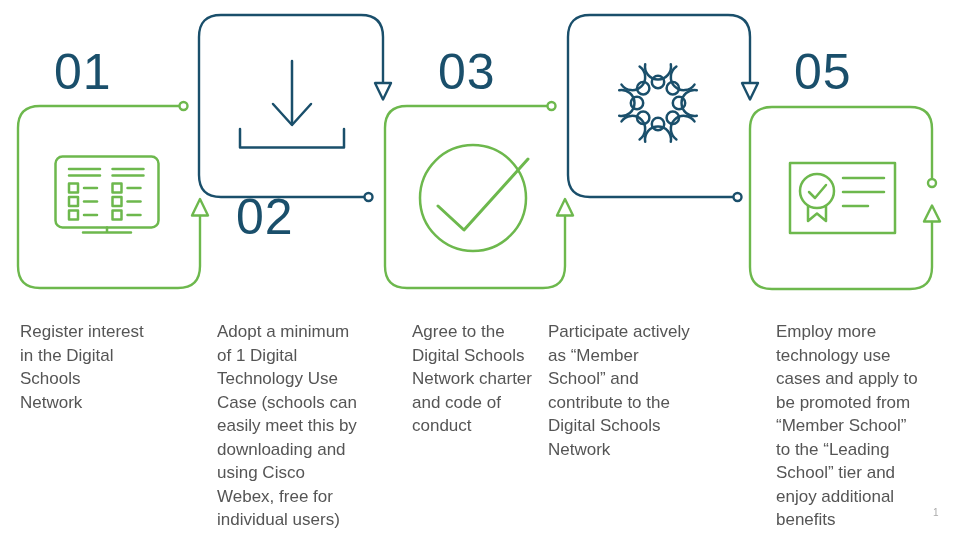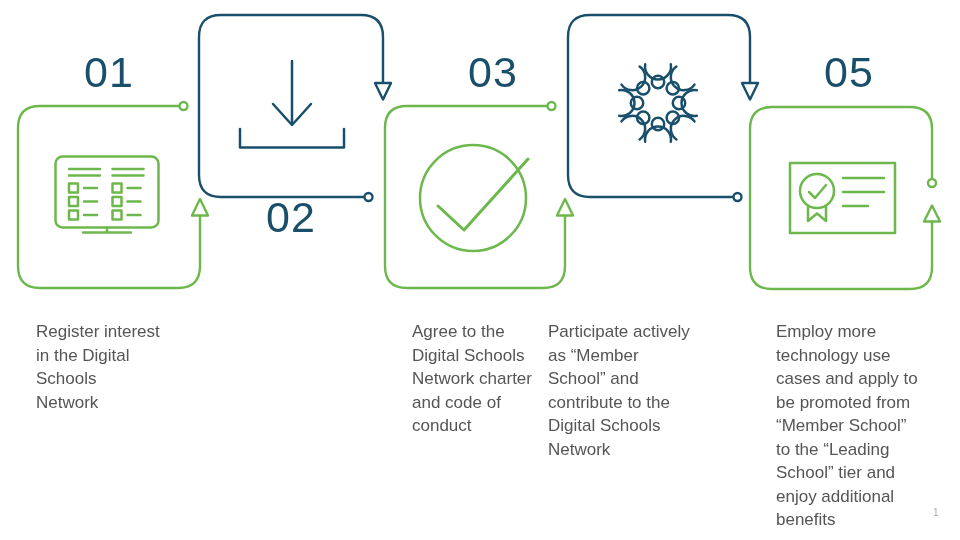--- a/index.html
+++ b/index.html
@@ -5,21 +5,21 @@
   :root{ --green:#6db84d; --navy:#1a4f6b; --text:#555555; --muted:#ababab; }
   html,body{margin:0;padding:0;background:#ffffff;}
   .canvas{position:relative;width:960px;height:540px;background:#fff;overflow:hidden;
           font-family:"Liberation Sans",sans-serif;}
   .diagram-svg{position:absolute;left:0;top:0;}
   .stroke-green{stroke:var(--green);}
   .stroke-navy{stroke:var(--navy);}
   .outline{fill:none;stroke-width:2.4;stroke-linecap:round;stroke-linejoin:round;}
   .icon{fill:none;stroke-width:2.5;stroke-linecap:round;stroke-linejoin:round;}
   .ring{fill:#ffffff;stroke-width:2.4;}
-  .step-num{position:absolute;width:110px;text-align:center;font-size:43px;line-height:44px;
+  .step-num{position:absolute;width:110px;font-size:50px;line-height:44px;
             color:var(--navy);letter-spacing:1px;}
   .step-desc{position:absolute;top:320px;font-size:17px;line-height:23.5px;color:var(--text);
              white-space:pre-line;}
   .page-num{position:absolute;left:933px;top:507px;font-size:10px;color:var(--muted);}
 </style>
 </head>
 <body>
 
 <div class="canvas">
 
@@ -110,24 +110,33 @@
       <path d="M 809 192 L 815 198 L 826 185"></path>
       <path d="M 843 178 H 884 M 843 192 H 884 M 843 206 H 868"></path>
     </g>
   </svg>
 
   <div class="step-num" style="left:54px;top:50px">01</div>
   <div class="step-num" style="left:236px;top:195px">02</div>
   <div class="step-num" style="left:438px;top:50px">03</div>
   <div class="step-num" style="left:794px;top:50px">05</div>
 
-  <div class="step-desc" style="left:36px">Register interest
+  <div class="step-desc" style="left:20px">Register interest
 in the Digital
 Schools
 Network</div>
+  <div class="step-desc" style="left:217px">Adopt a minimum
+of 1 Digital
+Technology Use
+Case (schools can
+easily meet this by
+downloading and
+using Cisco
+Webex, free for
+individual users)</div>
   <div class="step-desc" style="left:412px">Agree to the
 Digital Schools
 Network charter
 and code of
 conduct</div>
   <div class="step-desc" style="left:548px">Participate actively
 as “Member
 School” and
 contribute to the
 Digital Schools

